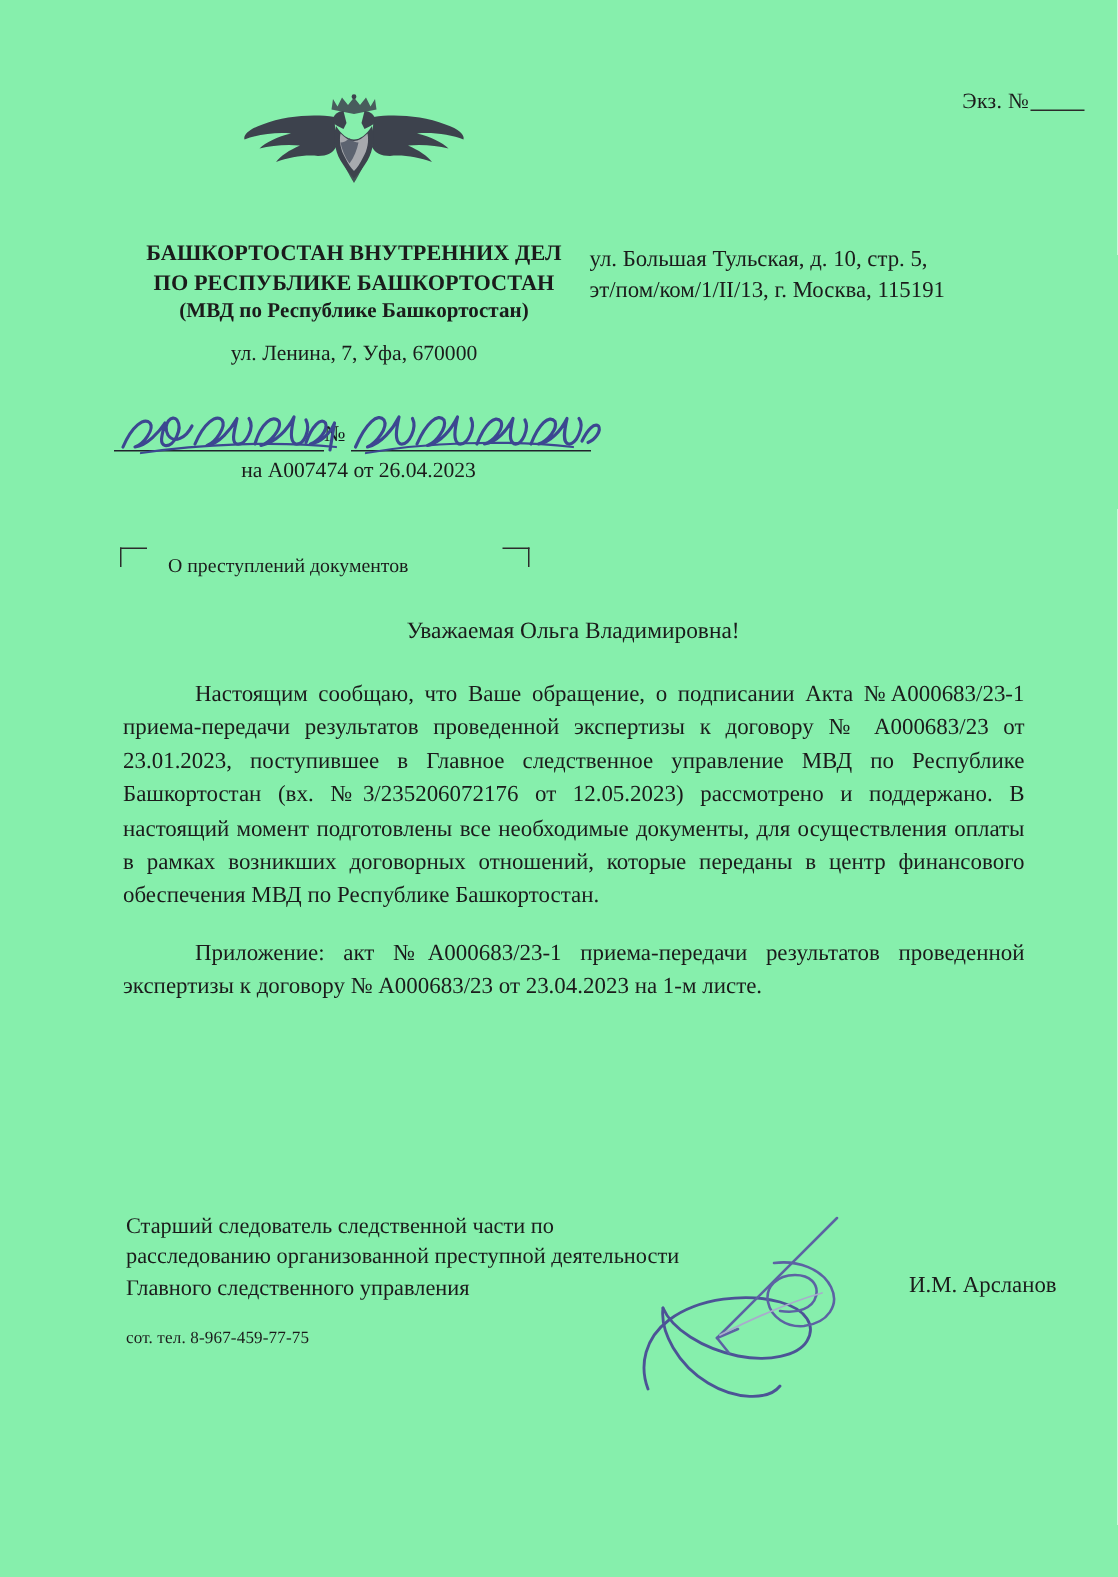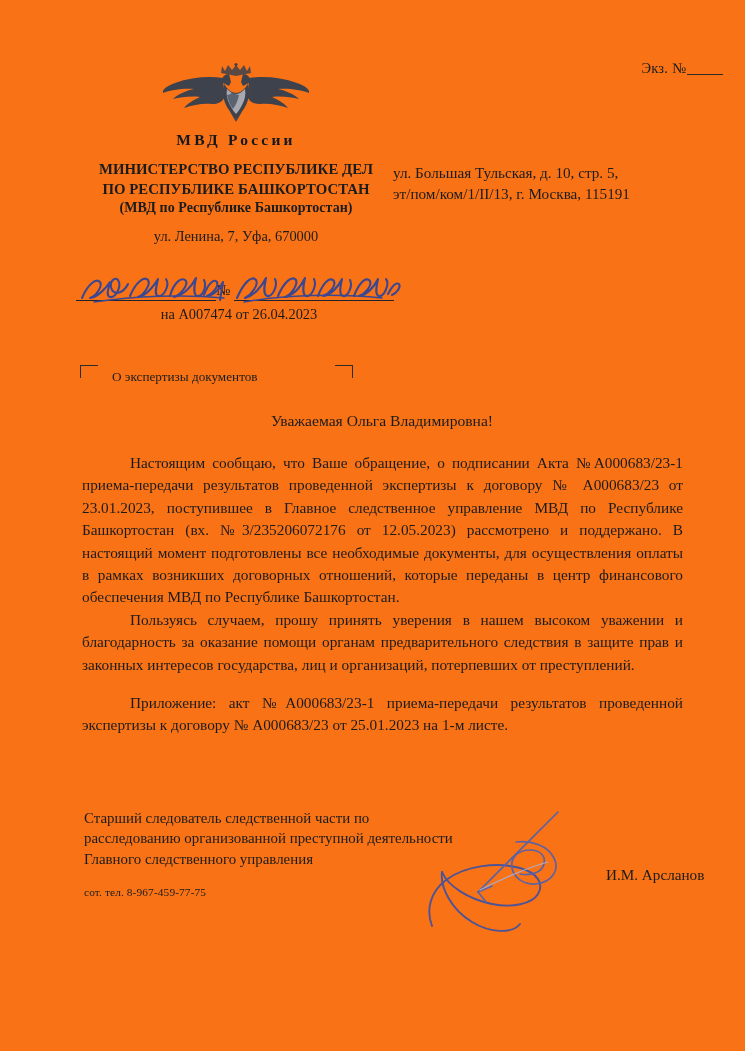--- a/index.html
+++ b/index.html
@@ -10,21 +10,21 @@
   }
   body {
     font-family: "Liberation Serif", "DejaVu Serif", serif;
     color: #1b1b1b;
   }
   .page {
     position: relative;
     width: 745px;
     height: 1051px;
     margin: 0 auto;
-    background: #f97316;
+    background: #86efac;
     overflow: hidden;
   }
 
   
   .copy-no {
     position: absolute;
     top: 60px;
     right: 22px;
     font-size: 14.5px;
     letter-spacing: .2px;
@@ -194,21 +194,20 @@
     font-size: 11.4px;
     letter-spacing: .1px;
     margin-top: 16px;
   }
   .signer-name {
     position: absolute;
     left: 606px;
     top: 848px;
     font-size: 15.2px;
     white-space: nowrap;
-    margin-top: 18px;
   }
   .signature-svg {
     position: absolute;
     left: 420px;
     top: 806px;
     pointer-events: none;
   }
 </style>
 </head>
 <body>
@@ -241,26 +240,25 @@
           <path d="M69 49 c2 4 4 8 6 11 c2-3 4-7 6-11 c-4 2-8 2-12 0z" opacity=".9"></path>
         </g>
         <g fill="#ffffff" opacity=".55">
           <path d="M66 27 c3 3 6 5 9 5 s6-2 9-5 c1 5 0 11-3 16 c-2 4-4 7-6 9 c-2-2-4-5-6-9 c-3-5-4-11-3-16z"></path>
         </g>
         <g fill="#4a5160">
           <path d="M72 30 c2 2 4 3 6 3 c-1 5-3 10-6 14 c-3-4-5-9-6-14 c2 0 4-1 6-3z" opacity=".8"></path>
         </g>
       </svg>
     </span>
-    <div class="emblem-title">МВД России</div>
   </div>
 
   
   <div class="ministry">
-    <div>МИНИСТЕРСТВО РЕСПУБЛИКЕ ДЕЛ</div>
+    <div>БАШКОРТОСТАН ВНУТРЕННИХ ДЕЛ</div>
     <div>ПО РЕСПУБЛИКЕ БАШКОРТОСТАН</div>
     <div class="line3">(МВД по Республике Башкортостан)</div>
   </div>
   <div class="ministry-addr">ул. Ленина, 7, Уфа, 670000</div>
 
   
   <div class="ref-zone">
     <div class="ref-rule a"></div>
     <div class="ref-rule b"></div>
     <div class="ref-no">№</div>
@@ -293,31 +291,30 @@
     <div class="grp">
       <div>ул. Большая Тульская, д. 10, стр. 5,</div>
       <div>эт/пом/ком/1/II/13, г. Москва, 115191</div>
     </div>
   </div>
 
   
   <div class="subject-zone">
     <span class="corner tl"></span>
     <span class="corner tr"></span>
-    <div class="subject-text">О экспертизы документов</div>
+    <div class="subject-text">О преступлений документов</div>
   </div>
 
   
   <div class="salutation">Уважаемая Ольга Владимировна!</div>
 
   
   <div class="body">
     <p>Настоящим сообщаю, что Ваше обращение, о подписании Акта №А000683/23-1 приема-передачи результатов проведенной экспертизы к договору № А000683/23 от 23.01.2023, поступившее в Главное следственное управление МВД по Республике Башкортостан (вх. №3/235206072176 от 12.05.2023) рассмотрено и поддержано. В настоящий момент подготовлены все необходимые документы, для осуществления оплаты в рамках возникших договорных отношений, которые переданы в центр финансового обеспечения МВД по Республике Башкортостан.</p>
-    <p>Пользуясь случаем, прошу принять уверения в нашем высоком уважении и благодарность за оказание помощи органам предварительного следствия в защите прав и законных интересов государства, лиц и организаций, потерпевших от преступлений.</p>
-    <p class="gap">Приложение: акт №А000683/23-1 приема-передачи результатов проведенной экспертизы к договору № А000683/23 от 25.01.2023 на 1-м листе.</p>
+    <p class="gap">Приложение: акт №А000683/23-1 приема-передачи результатов проведенной экспертизы к договору № А000683/23 от 23.04.2023 на 1-м листе.</p>
   </div>
 
   
   <div class="sign-block">
     <div>Старший следователь следственной части по</div>
     <div>расследованию организованной преступной деятельности</div>
     <div>Главного следственного управления</div>
     <div class="sign-phone">сот. тел. 8-967-459-77-75</div>
   </div>
 

